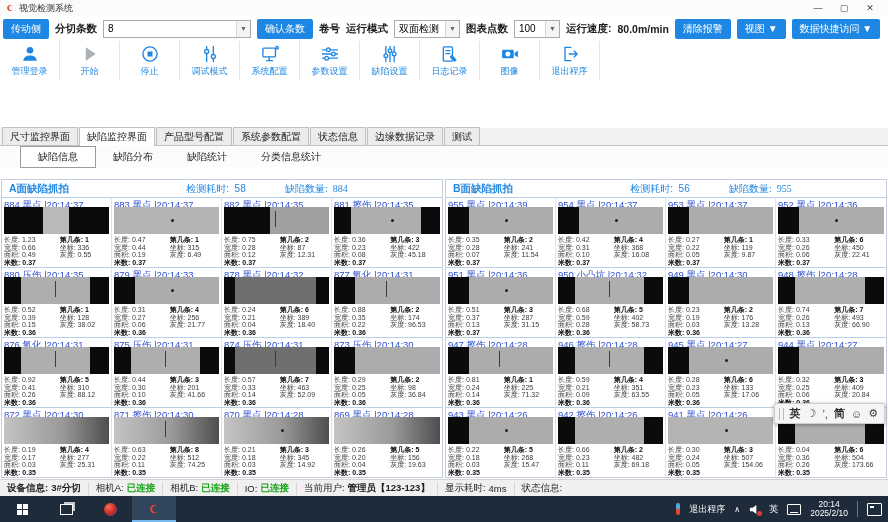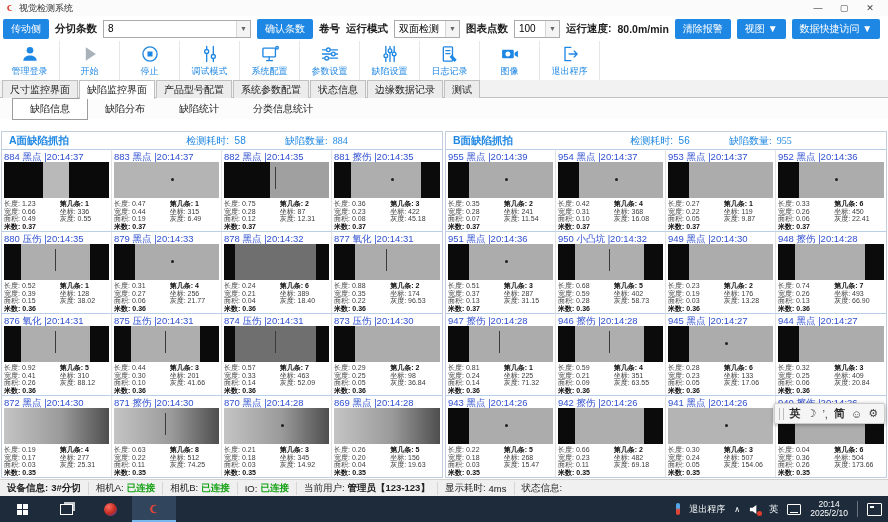--- a/index.html
+++ b/index.html
@@ -24,26 +24,26 @@
   .speed-val{font-size:10.5px;font-weight:bold;color:#1b1b1b;}
 
   
   .iconbar{height:39px;display:flex;align-items:stretch;background:#fff;}
   .tool{min-width:55px;display:flex;flex-direction:column;align-items:center;justify-content:center;gap:1px;border-right:1px solid #e6e6e6;padding:0 2px;}
   .tool .ic{height:20px;display:flex;align-items:center;}
   .tool svg{width:20px;height:20px;display:block;}
   .tool .tl{font-size:9px;color:var(--accent,#1e87e3);white-space:nowrap;}
 
   
-  .maintabs{height:17px;background:#f2f2f2;display:flex;align-items:center;padding-left:2px;border-bottom:1px solid #c3c3c3;}
+  .maintabs{height:17px;background:#f2f2f2;display:flex;align-items:flex-end;padding-left:2px;border-bottom:1px solid #c3c3c3;margin-top:48px;}
   .mtab{font-size:10px;padding:2px 7px 1px;border:1px solid #c0c0c0;border-bottom:none;background:#ececec;margin-right:1px;color:#222;position:relative;white-space:nowrap;}
   .mtab.active{background:#fff;top:1px;padding-bottom:2px;}
 
   
-  .subtabs{height:21px;display:flex;align-items:center;padding-left:12px;background:#fcfcfc;}
+  .subtabs{height:21px;display:flex;align-items:center;padding-left:20px;background:#fcfcfc;}
   .stab{font-size:10px;padding:3px 17px;color:#222;white-space:nowrap;}
   .stab.active{border:1px solid #9c9c9c;background:#fff;}
 
   
   .content{flex:1;display:flex;padding:12px 1px 1px;gap:2px;min-height:0;}
   .panel{flex:1;border:1px solid #c2cedd;display:flex;flex-direction:column;min-width:0;background:#fff;}
   .phead{height:17px;display:flex;align-items:center;font-size:10px;color:var(--accent,#1e87e3);padding:0 7px;}
   .phead .t{font-weight:bold;font-size:10.5px;flex:1;}
   .phead .mid{flex:1;text-align:center;}
   .phead .rt{flex:1;text-align:left;padding-right:12px;font-family:Liberation Serif, serif;}

